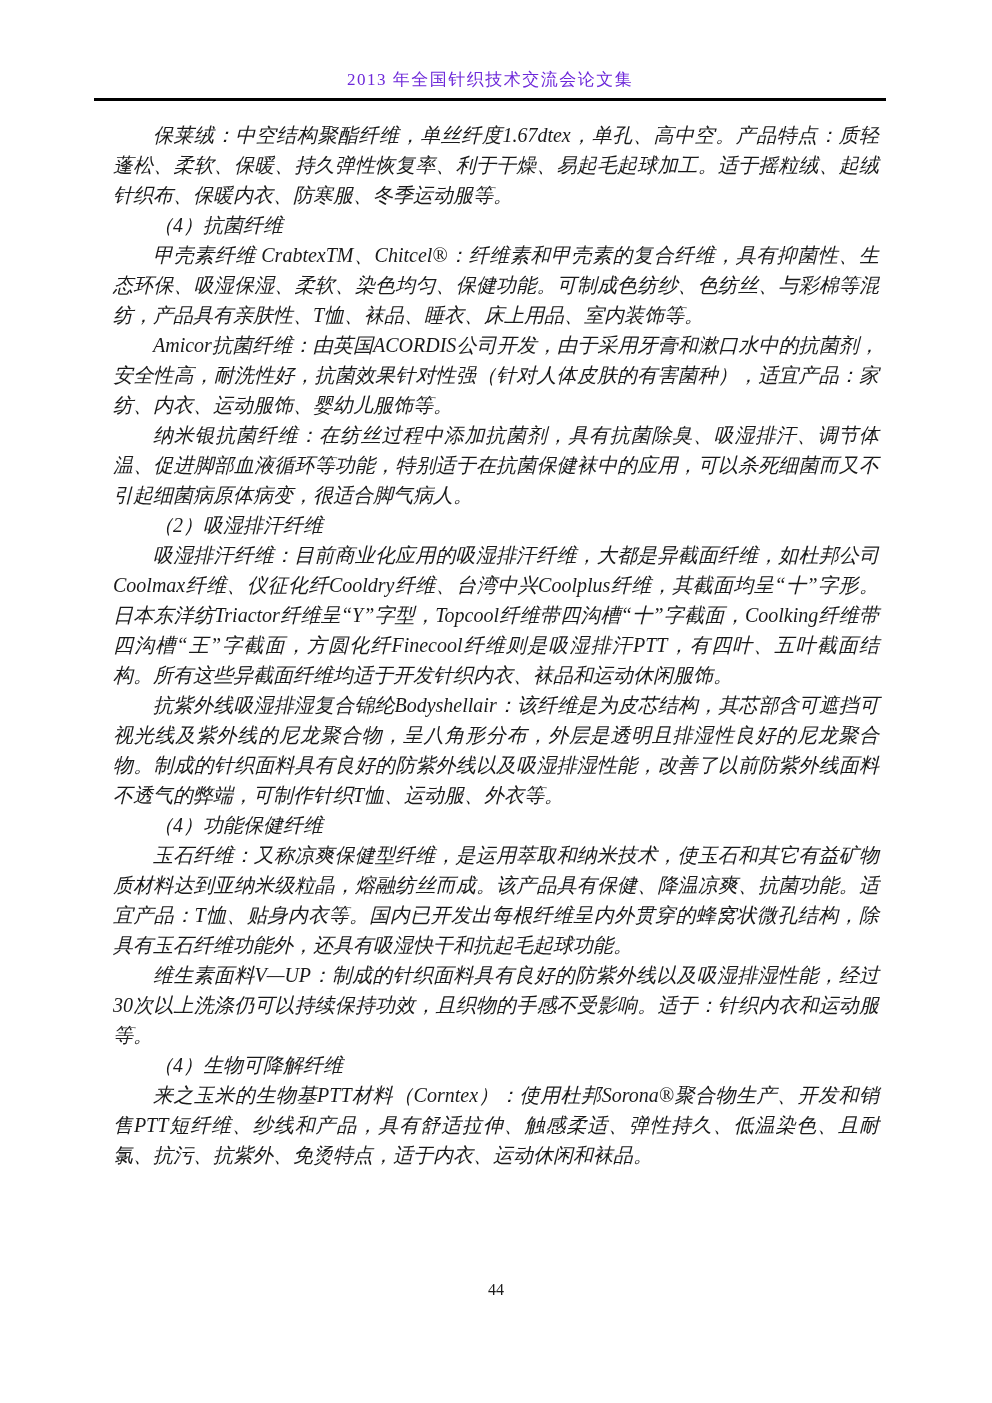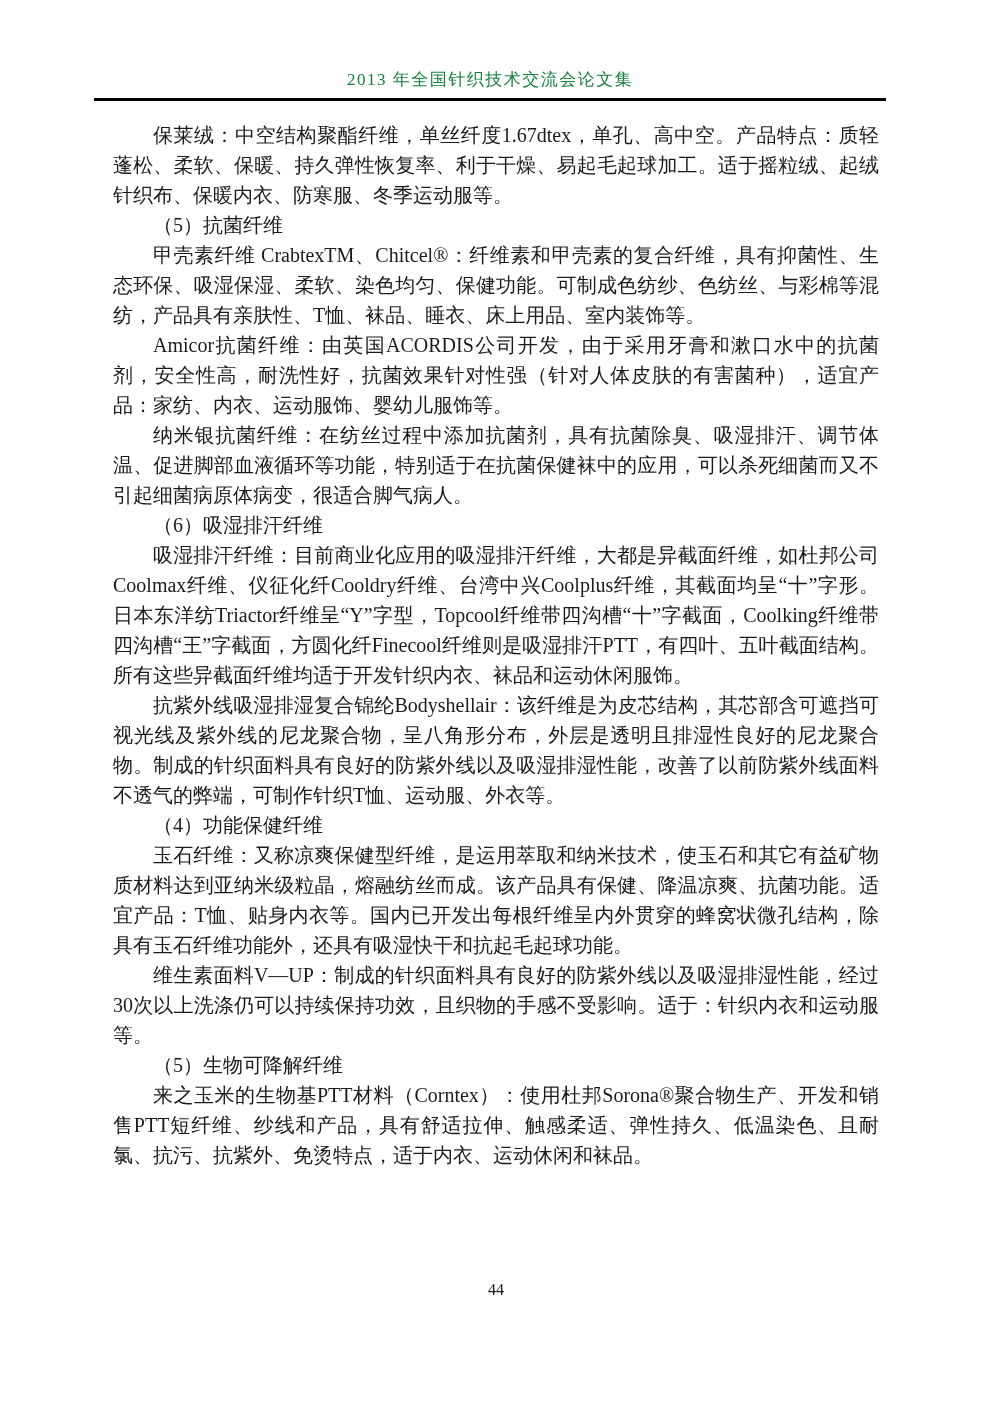--- a/index.html
+++ b/index.html
@@ -21,35 +21,36 @@
   .page-header {
     position: absolute;
     top: 68px;
     left: 94px;
     width: 792px;
   }
   .header-title {
     text-align: center;
     font-size: 17px;
     letter-spacing: 1.5px;
-    color: #15803d;
+    color: #6d28d9;
     white-space: nowrap;
   }
   .header-rule {
     margin-top: 7px;
     height: 0;
     border: none;
     border-top: 3px solid #000000;
     width: 100%;
   }
   .doc-body {
     position: absolute;
     top: 120px;
     left: 113px;
     width: 766px;
+    font-style: italic;
   }
   .para {
     margin: 0;
     font-size: 20px;
     line-height: 30px;
     text-align: justify;
     text-indent: 2em;
     word-break: break-all;
     color: #1a1a1a;
   }
@@ -74,31 +75,31 @@
 <div class="page">
 
   <div class="page-header">
     <div class="header-title">2013 年全国针织技术交流会论文集</div>
     <hr class="header-rule">
   </div>
 
   <div class="doc-body">
 
   <p class="para">保莱绒：中空结构聚酯纤维，单丝纤度1.67dtex，单孔、高中空。产品特点：质轻蓬松、柔软、保暖、持久弹性恢复率、利于干燥、易起毛起球加工。适于摇粒绒、起绒针织布、保暖内衣、防寒服、冬季运动服等。</p>
-      <p class="para heading">（5）抗菌纤维</p>
+      <p class="para heading">（4）抗菌纤维</p>
       <p class="para">甲壳素纤维 CrabtexTM、Chitcel®：纤维素和甲壳素的复合纤维，具有抑菌性、生态环保、吸湿保湿、柔软、染色均匀、保健功能。可制成色纺纱、色纺丝、与彩棉等混纺，产品具有亲肤性、T恤、袜品、睡衣、床上用品、室内装饰等。</p>
       <p class="para">Amicor抗菌纤维：由英国ACORDIS公司开发，由于采用牙膏和漱口水中的抗菌剂，安全性高，耐洗性好，抗菌效果针对性强（针对人体皮肤的有害菌种），适宜产品：家纺、内衣、运动服饰、婴幼儿服饰等。</p>
       <p class="para">纳米银抗菌纤维：在纺丝过程中添加抗菌剂，具有抗菌除臭、吸湿排汗、调节体温、促进脚部血液循环等功能，特别适于在抗菌保健袜中的应用，可以杀死细菌而又不引起细菌病原体病变，很适合脚气病人。</p>
-      <p class="para heading">（6）吸湿排汗纤维</p>
+      <p class="para heading">（2）吸湿排汗纤维</p>
       <p class="para">吸湿排汗纤维：目前商业化应用的吸湿排汗纤维，大都是异截面纤维，如杜邦公司Coolmax纤维、仪征化纤Cooldry纤维、台湾中兴Coolplus纤维，其截面均呈“十”字形。日本东洋纺Triactor纤维呈“Y”字型，Topcool纤维带四沟槽“十”字截面，Coolking纤维带四沟槽“王”字截面，方圆化纤Finecool纤维则是吸湿排汗PTT，有四叶、五叶截面结构。所有这些异截面纤维均适于开发针织内衣、袜品和运动休闲服饰。</p>
       <p class="para">抗紫外线吸湿排湿复合锦纶Bodyshellair：该纤维是为皮芯结构，其芯部含可遮挡可视光线及紫外线的尼龙聚合物，呈八角形分布，外层是透明且排湿性良好的尼龙聚合物。制成的针织面料具有良好的防紫外线以及吸湿排湿性能，改善了以前防紫外线面料不透气的弊端，可制作针织T恤、运动服、外衣等。</p>
       <p class="para heading">（4）功能保健纤维</p>
       <p class="para">玉石纤维：又称凉爽保健型纤维，是运用萃取和纳米技术，使玉石和其它有益矿物质材料达到亚纳米级粒晶，熔融纺丝而成。该产品具有保健、降温凉爽、抗菌功能。适宜产品：T恤、贴身内衣等。国内已开发出每根纤维呈内外贯穿的蜂窝状微孔结构，除具有玉石纤维功能外，还具有吸湿快干和抗起毛起球功能。</p>
       <p class="para">维生素面料V—UP：制成的针织面料具有良好的防紫外线以及吸湿排湿性能，经过30次以上洗涤仍可以持续保持功效，且织物的手感不受影响。适于：针织内衣和运动服等。</p>
-      <p class="para heading">（5）生物可降解纤维</p>
+      <p class="para heading">（4）生物可降解纤维</p>
       <p class="para">来之玉米的生物基PTT材料（Corntex）：使用杜邦Sorona®聚合物生产、开发和销售PTT短纤维、纱线和产品，具有舒适拉伸、触感柔适、弹性持久、低温染色、且耐氯、抗污、抗紫外、免烫特点，适于内衣、运动休闲和袜品。</p>
     </div>
 
   <div class="page-footer">
     <span class="page-number">44</span>
   </div>
 
 </div>
 
 </body></html>

